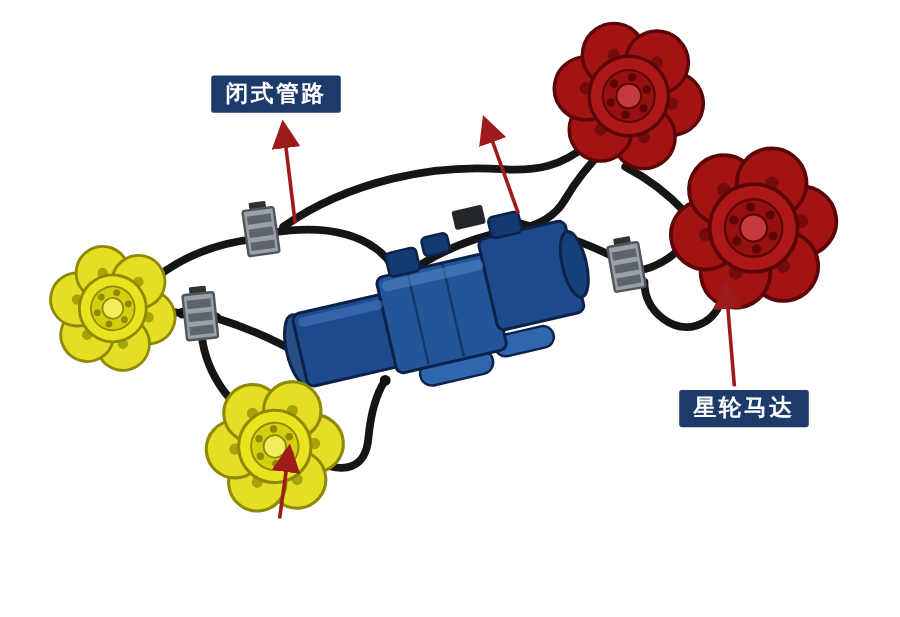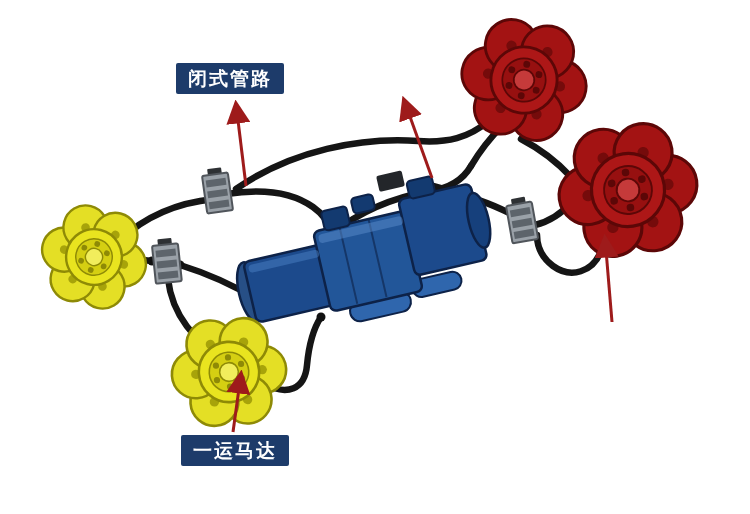--- a/index.html
+++ b/index.html
@@ -145,14 +145,14 @@
 
     <g>
       <path class="arrow-line" d="M 246,186 L 236,104" marker-end="url(#arrowhead)"></path>
       <path class="arrow-line" d="M 432,178 L 404,100" marker-end="url(#arrowhead)"></path>
       <path class="arrow-line" d="M 612,322 L 605,238" marker-end="url(#arrowhead)"></path>
       <path class="arrow-line" d="M 233,432 L 241,374" marker-end="url(#arrowhead)"></path>
     </g>
   </svg>
 
   <div class="callout" id="lbl-piping">闭式管路</div>
-  <div class="callout" id="lbl-conveyor-motor">一运马达</div>
+  <div class="callout" id="lbl-star-motor">星轮马达</div>
 </div>
 
 </body></html>

